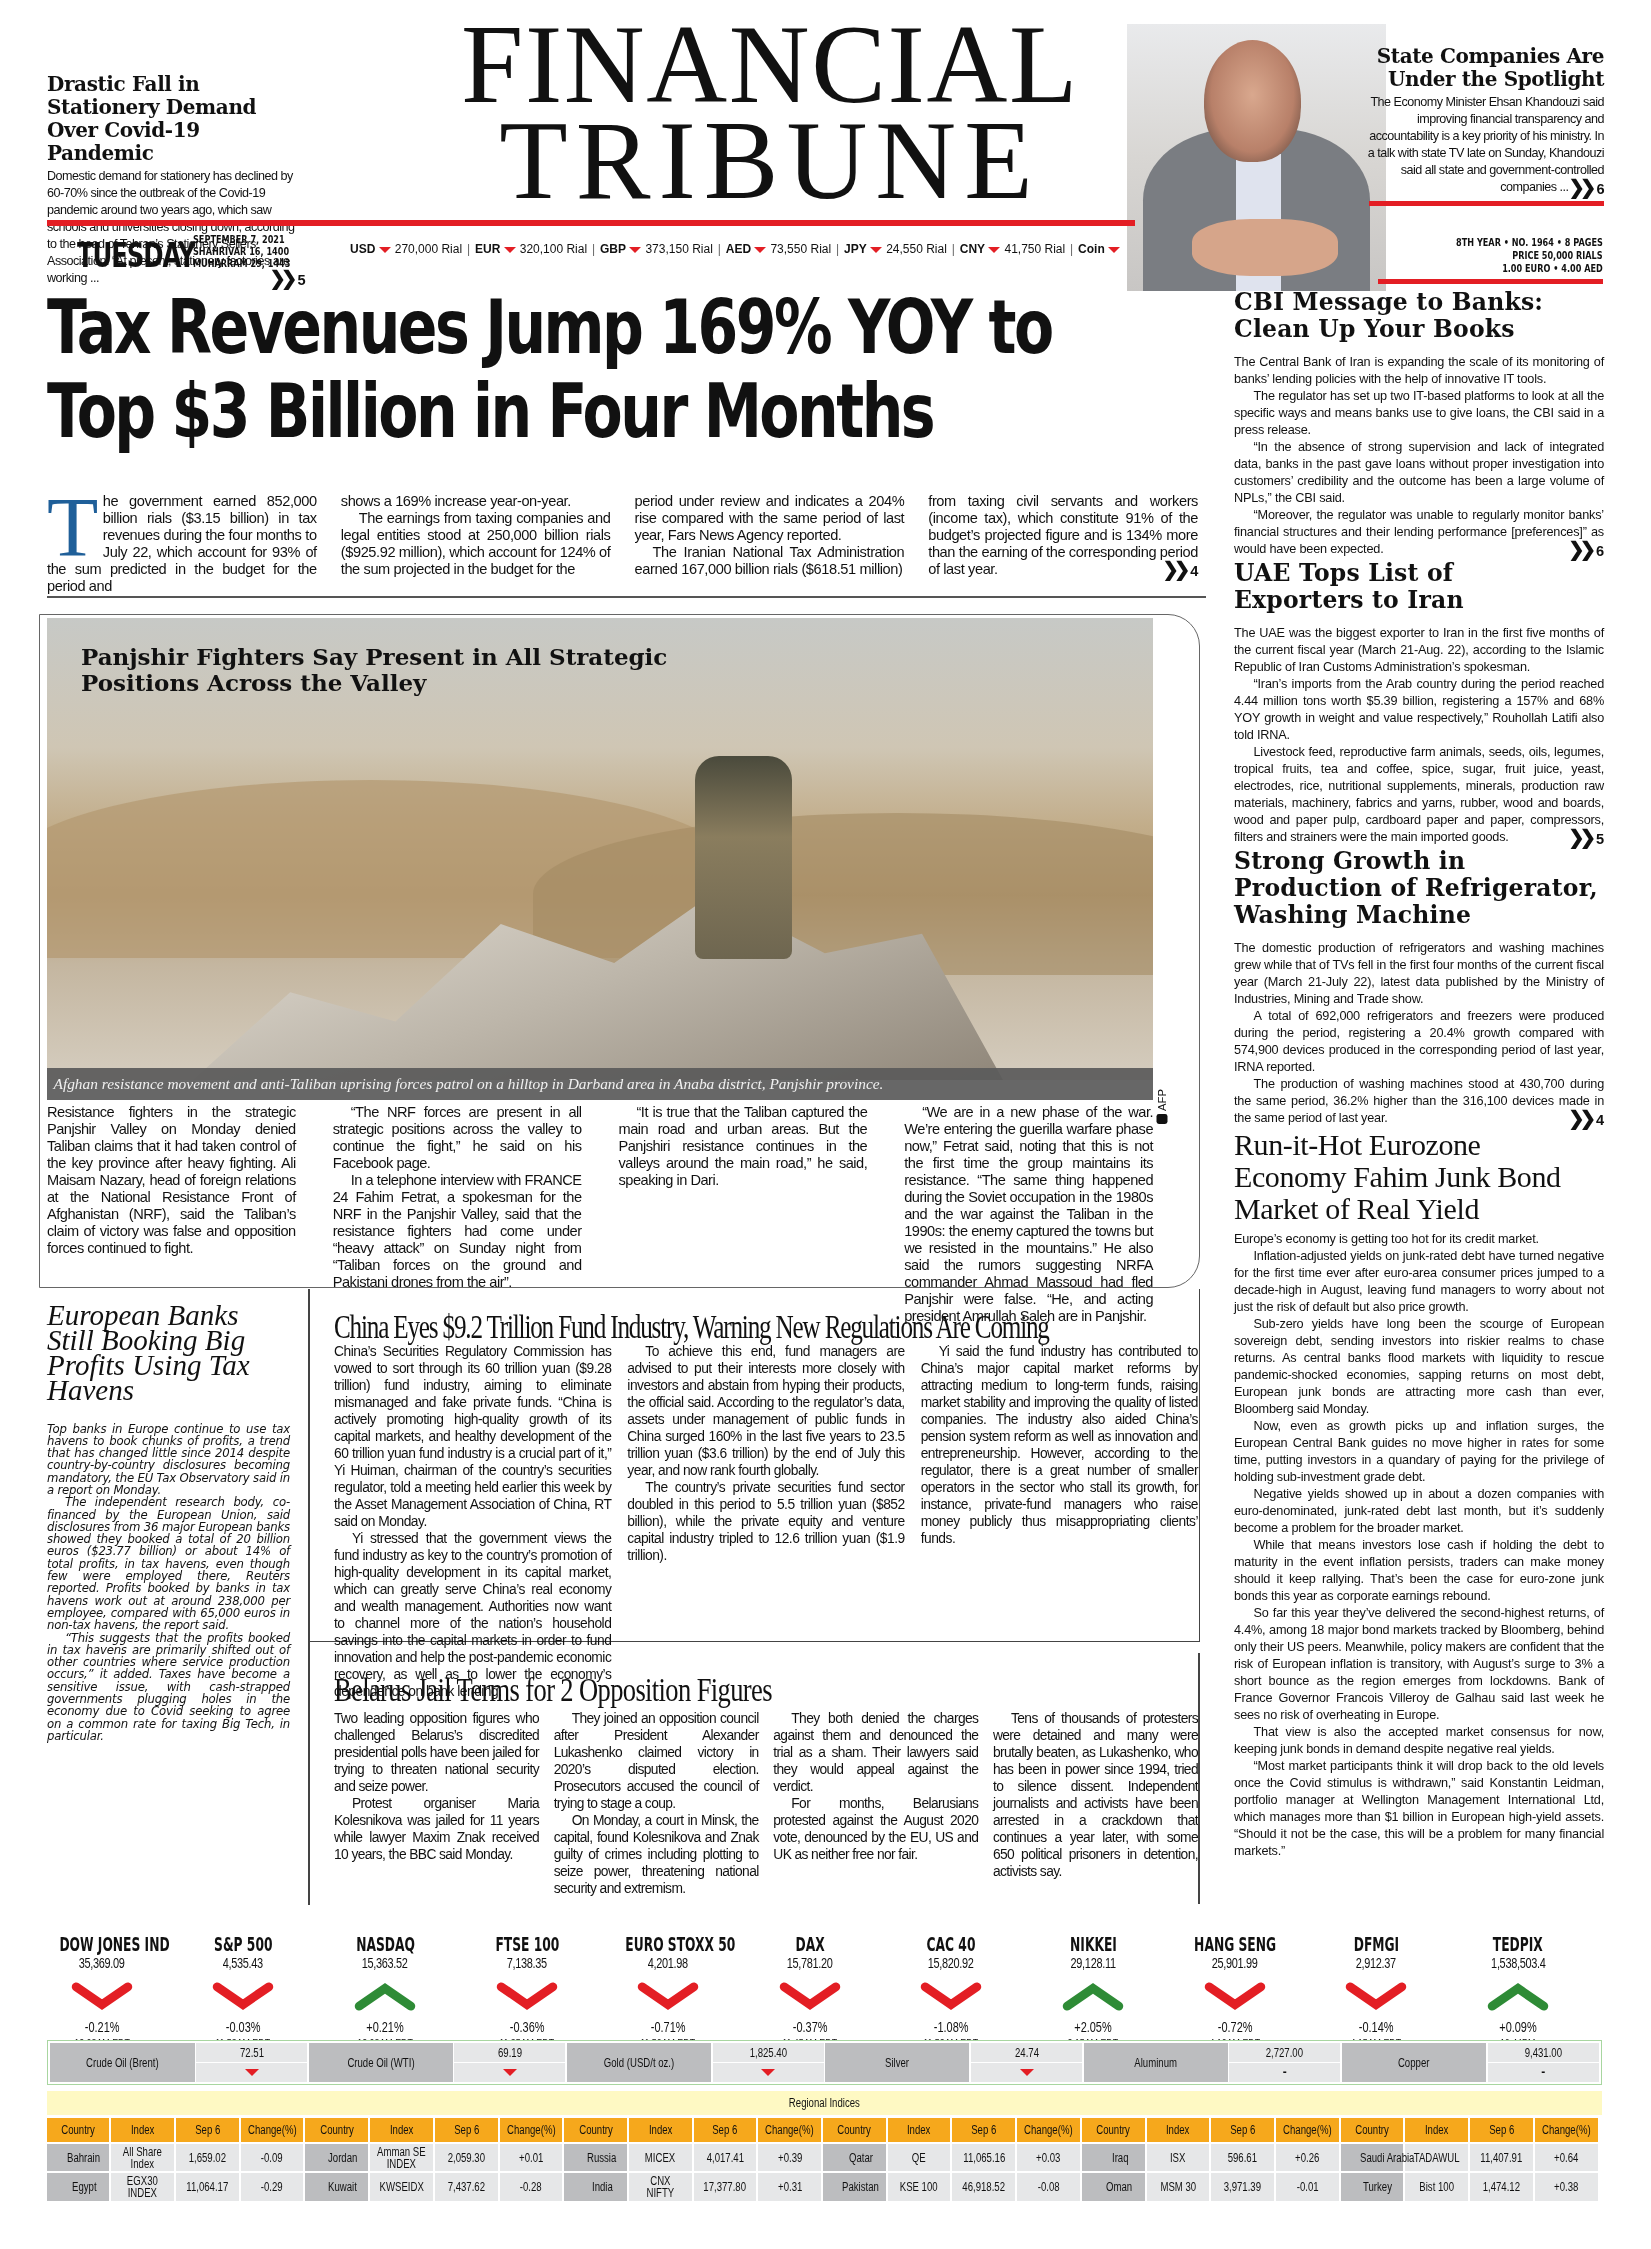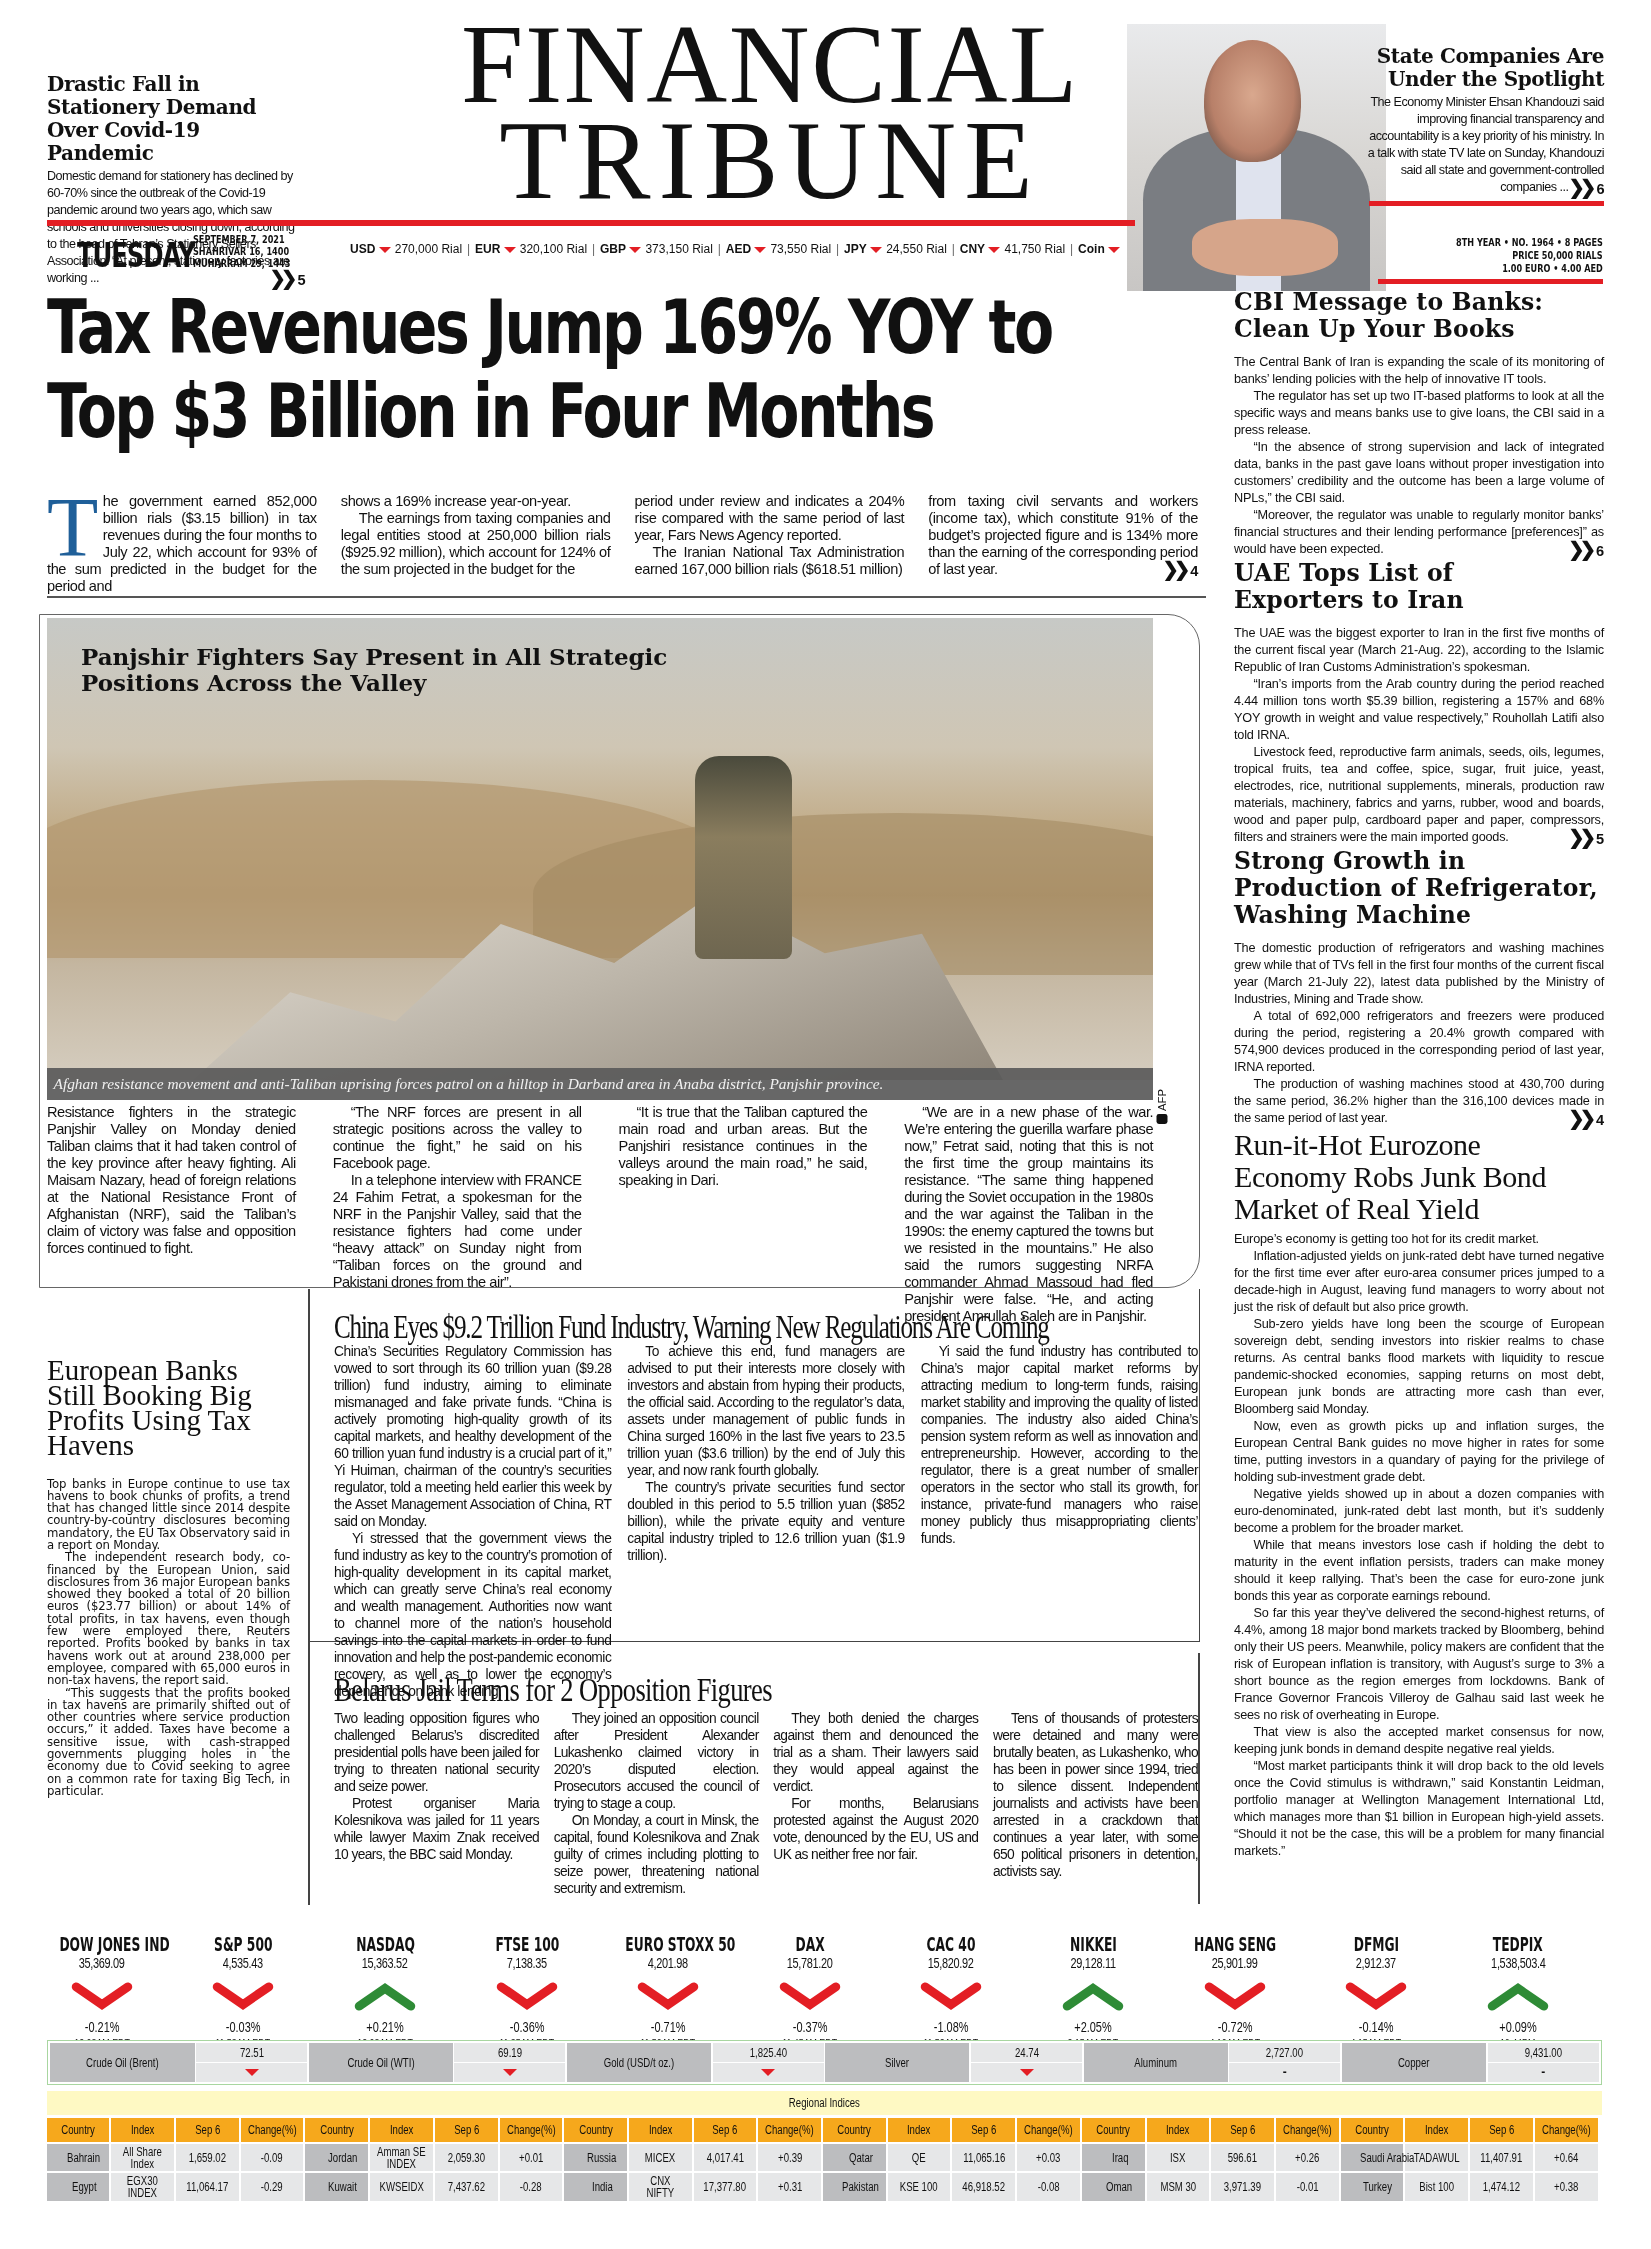--- a/index.html
+++ b/index.html
@@ -62,21 +62,21 @@
   #photo-panjshir .soldier { position: absolute; left: 648px; top: 138px; width: 97px; height: 203px; background: linear-gradient(180deg,#4a4a3c 0%,#8a7d5e 40%,#6e6650 100%); border-radius: 24px 24px 8px 8px; }
   #panjshir-title { left: 81px; top: 644px; width: 616px; font-family: "DejaVu Serif", serif; font-weight: 700; font-size: 23px; line-height: 26px; color: #111; }
   #panjshir-caption { left: 47px; top: 1068px; width: 1106px; height: 32px; background: rgba(90,90,90,0.92); color: #f1f1f1; font-family: "Liberation Serif", serif; font-style: italic; font-size: 15.4px; line-height: 32px; padding-left: 6.5px; }
   #photo-credit { left: 1156px; top: 1078px; width: 19.5px; height: 49px; font-size: 11.3px; color: #111; writing-mode: vertical-rl; transform: rotate(180deg); }
   #photo-credit .cam { display: inline-block; width: 11.3px; height: 9.7px; background: #111; border-radius: 2.4px; margin-top: 3.2px; }
   #panjshir-body { left: 47px; top: 1104px; width: 1106px; display: grid; grid-template-columns: repeat(4,1fr); column-gap: 37px; font-size: 14.6px; line-height: 17px; letter-spacing: -0.5px; }
   #panjshir-body p { text-indent: 18px; }
   #panjshir-body p.first { text-indent: 0; }
 
   
-  #eubanks { left: 47px; top: 1358px; width: 243px; }
+  #eubanks { left: 47px; top: 1303px; width: 243px; font-style: italic; }
   #eubanks h2 { font-family: "Liberation Serif", serif; font-weight: 400; font-size: 29px; line-height: 25px; }
   #eubanks .body { margin-top: 19.5px; font-family: "DejaVu Sans", sans-serif; font-size: 11.7px; line-height: 12.3px; letter-spacing: -0.2px; }
   #eubanks .body p { text-indent: 18px; }
   #eubanks .body p.first { text-indent: 0; }
   #vrule-eu { left: 308px; top: 1289px; width: 1.6px; height: 616px; background: #444; }
 
   
   #china { left: 334px; top: 1307px; width: 864px; }
   #china h2 { font-family: "Liberation Serif", serif; font-weight: 400; font-size: 34px; line-height: 39px; letter-spacing: -1.6px; white-space: nowrap; transform: scaleX(0.74); transform-origin: left top; }
   #china .cols { display: grid; grid-template-columns: repeat(3, 1fr); column-gap: 16px; font-size: 13.8px; line-height: 17px; letter-spacing: -0.5px; margin-top: -3.2px; }
@@ -306,21 +306,21 @@
   <div class="rstory">
     <h2>Strong Growth in Production of Refrigerator, Washing Machine</h2>
     <div class="body">
       <p class="first">The domestic production of refrigerators and washing machines grew while that of TVs fell in the first four months of the current fiscal year (March 21-July 22), latest data published by the Ministry of Industries, Mining and Trade show.</p>
       <p>A total of 692,000 refrigerators and freezers were produced during the period, registering a 20.4% growth compared with 574,900 devices produced in the corresponding period of last year, IRNA reported.</p>
       <p><span>The production of washing machines stood at 430,700 during the same period, 36.2% higher than the 316,100 devices made in the same period of last year.</span>
         <span class="jump"><span class="chev">❯❯</span><span>4</span></span></p>
     </div>
   </div>
   <div class="rstory eu">
-    <h2>Run-it-Hot Eurozone Economy Robs Junk Bond Market of Real Yield</h2>
+    <h2>Run-it-Hot Eurozone Economy Fahim Junk Bond Market of Real Yield</h2>
     <div class="body">
       <p class="first">Europe’s economy is getting too hot for its credit market.</p>
       <p>Inflation-adjusted yields on junk-rated debt have turned negative for the first time ever after euro-area consumer prices jumped to a decade-high in August, leaving fund managers to worry about not just the risk of default but also price growth.</p>
       <p>Sub-zero yields have long been the scourge of European sovereign debt, sending investors into riskier realms to chase returns. As central banks flood markets with liquidity to rescue pandemic-shocked economies, sapping returns on most debt, European junk bonds are attracting more cash than ever, Bloomberg said Monday.</p>
       <p>Now, even as growth picks up and inflation surges, the European Central Bank guides no move higher in rates for some time, putting investors in a quandary of paying for the privilege of holding sub-investment grade debt.</p>
       <p>Negative yields showed up in about a dozen companies with euro-denominated, junk-rated debt last month, but it’s suddenly become a problem for the broader market.</p>
       <p>While that means investors lose cash if holding the debt to maturity in the event inflation persists, traders can make money should it keep rallying. That’s been the case for euro-zone junk bonds this year as corporate earnings rebound.</p>
       <p>So far this year they’ve delivered the second-highest returns, of 4.4%, among 18 major bond markets tracked by Bloomberg, behind only their US peers. Meanwhile, policy makers are confident that the risk of European inflation is transitory, with August’s surge to 3% a short bounce as the region emerges from lockdowns. Bank of France Governor Francois Villeroy de Galhau said last week he sees no risk of overheating in Europe.</p>
       <p>That view is also the accepted market consensus for now, keeping junk bonds in demand despite negative real yields.</p>
       <p>“Most market participants think it will drop back to the old levels once the Covid stimulus is withdrawn,” said Konstantin Leidman, portfolio manager at Wellington Management International Ltd, which manages more than $1 billion in European high-yield assets. “Should it not be the case, this will be a problem for many financial markets.”</p>

